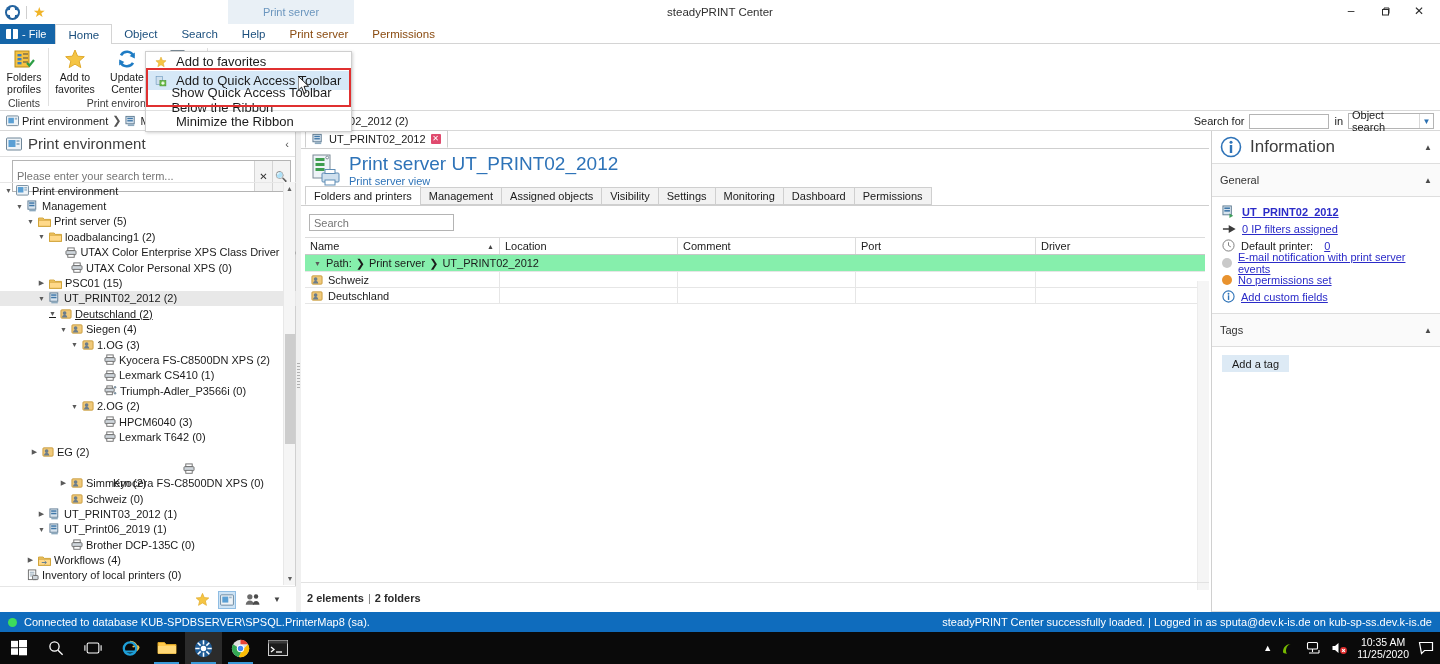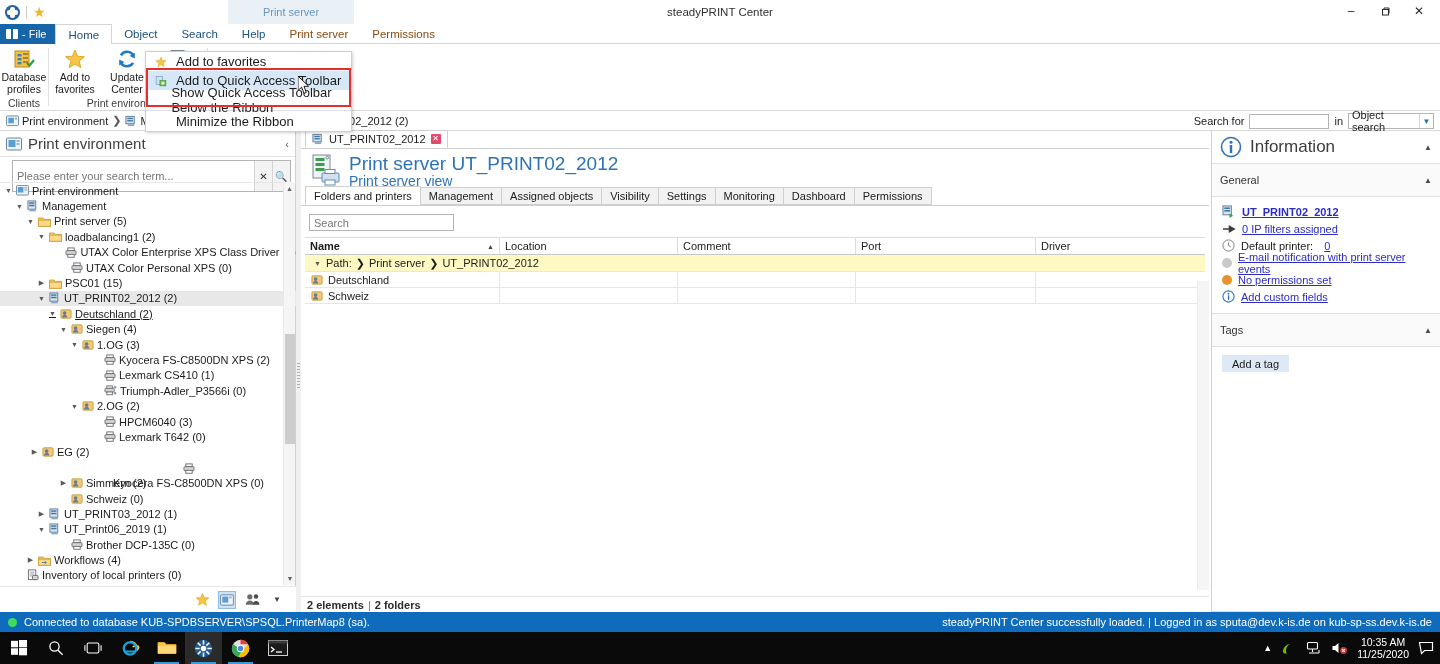--- a/index.html
+++ b/index.html
@@ -215,21 +215,21 @@
     background: #ffffff; font-size: 11px;
   }
   .tab-x {
     width: 10px; height: 10px; background: #e04a6e; color: #fff;
     display: flex; align-items: center; justify-content: center;
     font-size: 8px; line-height: 8px; border-radius: 1px;
   }
   .pagehead { height: 38px; display: flex; align-items: center; gap: 8px; padding: 3px 0 0 10px; }
   .pagehead .ptxt { display: flex; flex-direction: column; }
   .pagehead .ptitle { font-size: 19px; color: #2e73b8; line-height: 22px; }
-  .pagehead .psub { font-size: 14px; color: #2e73b8; line-height: 12px; }
+  .pagehead .psub { font-size: 11px; color: #2e73b8; line-height: 12px; }
   .viewtabs { height: 19px; display: flex; align-items: flex-end; padding-left: 4px; border-bottom: 1px solid #cfcfcf; }
   .vtab {
     height: 18px; display: flex; align-items: center; padding: 0 8px;
     border: 1px solid #cfcfcf; background: #f2f2f2; font-size: 11px; color: #1b1b1b;
     margin-right: -1px;
   }
   .vtab.active { background: #ffffff; border-bottom-color: #ffffff; height: 19px; }
   .gridsearch { padding: 8px 0 6px 8px; }
   .gridsearch input {
     width: 145px; height: 17px; border: 1px solid #b4b4b4; font-size: 11px;
@@ -238,31 +238,31 @@
   .grid { margin: 0 4px 0 4px; border-top: 1px solid #dcdcdc; }
   .ghead { display: flex; height: 17px; background: #ffffff; border-bottom: 1px solid #c8c8c8; }
   .gcell {
     border-right: 1px solid #dcdcdc; font-size: 11px; padding-left: 5px;
     display: flex; align-items: center; height: 100%; overflow: hidden; white-space: nowrap;
   }
   .ghead .gcell { color: #1b1b1b; }
   .sortarrow { margin-left: auto; margin-right: 5px; font-size: 7px; color: #444; }
   .grouprow {
     height: 17px; display: flex; align-items: center; gap: 4px; padding-left: 8px;
-    font-size: 11px; border-bottom: 1px solid #e6e6e6; background: #fef9c3;
+    font-size: 11px; border-bottom: 1px solid #e6e6e6; background: #86efac;
   }
   .grow { display: flex; height: 16px; border-bottom: 1px solid #e6e6e6; }
   .grow .gcell { border-right: 1px solid #e6e6e6; }
   .grow .namecell { display: flex; align-items: center; gap: 5px; padding-left: 6px; }
   .main-scroll {
     position: absolute; right: 0; top: 150px; width: 12px; bottom: 22px;
     background: #f5f5f5; border-left: 1px solid #ececec;
   }
   .statusline {
-    position: absolute; left: 0; bottom: 0; width: 908px; height: 16px;
+    position: absolute; left: 0; bottom: 0; width: 908px; height: 30px;
     display: flex; align-items: center; padding-left: 6px;
     border-top: 1px solid #e2e2e2; font-size: 11px; font-weight: bold; color: #2b2b2b;
   }
   .statusline .sep { font-weight: normal; padding: 0 4px; color: #777; }
 
   
   .rightpanel {
     position: absolute; left: 1211px; top: 131px; width: 229px; height: 481px;
     background: #ffffff; border-left: 1px solid #d0d0d0;
   }
@@ -370,21 +370,21 @@
           <span class="ico">
             <svg width="22" height="22" viewBox="0 0 22 22">
               <rect x="2" y="3" width="14" height="16" fill="#f5c242" stroke="#b88b18"></rect>
               <rect x="4.5" y="6" width="4" height="2.4" fill="#3a7fbf"></rect>
               <rect x="4.5" y="10" width="4" height="2.4" fill="#3a7fbf"></rect>
               <rect x="4.5" y="14" width="4" height="2.4" fill="#3a7fbf"></rect>
               <path d="M10 6h5M10 10h5M10 14h5" stroke="#4a4a4a" stroke-width="1"></path>
               <path d="M14 15l2.5 2.5L21 12" stroke="#2e9e46" stroke-width="2.2" fill="none"></path>
             </svg>
           </span>
-          <span class="cap">Database</span>
+          <span class="cap">Folders</span>
           <span class="cap">profiles</span>
         </div>
       </div>
       <div class="glabel">Clients</div>
     </div>
     <div class="gsep" style="left:48px;"></div>
 
     <div class="rgroup" style="left:49px;width:158px;">
       <div class="gitems">
         <div class="rbtn">
@@ -897,40 +897,64 @@
           <span>Permissions</span>
         </div>
       </div>
 
     <div class="gridsearch">
       <input type="text" placeholder="Search" style="">
     </div>
 
     <div class="grid">
       <div class="ghead">
-        <div class="gcell" style="width:195px;font-weight:bold;">
+        <div class="gcell" style="width:195px;">
           <span>Name</span>
           <span class="sortarrow">▲</span>
         </div>
         <div class="gcell" style="width:178px;">Location</div>
         <div class="gcell" style="width:178px;">Comment</div>
         <div class="gcell" style="width:180px;">Port</div>
         <div class="gcell" style="width:168px;border-right:none;">Driver</div>
       </div>
 
       <div class="grouprow">
         <span class="tw">▼</span>
         <span>Path:</span>
         <span>❯</span>
         <span>Print server</span>
         <span>❯</span>
         <span>UT_PRINT02_2012</span>
       </div>
 
       <div id="grid-rows">
+          <div class="grow">
+            <div class="gcell namecell" style="width: 195px;">
+              <span style="display: inline-flex;">
+                <svg width="12" height="12" viewBox="0 0 13 13">
+                  <rect x="1" y="2" width="11" height="9" rx="1" fill="#f0c97a" stroke="#c89a3c"></rect>
+                  <circle cx="5" cy="5.5" r="2" fill="#6b7d8c"></circle>
+                  <path d="M2.2 10.2c0-1.7 1.3-2.8 2.8-2.8s2.8 1.1 2.8 2.8z" fill="#6b7d8c"></path>
+                </svg>
+              </span>
+              <span>Schweiz</span>
+            </div>
+            <div class="gcell" style="width: 178px;">
+              <span></span>
+            </div>
+            <div class="gcell" style="width: 178px;">
+              <span></span>
+            </div>
+            <div class="gcell" style="width: 180px;">
+              <span></span>
+            </div>
+            <div class="gcell" style="width: 168px; border-right: none;">
+              <span></span>
+            </div>
+          </div>
           <div class="grow">
             <div class="gcell namecell" style="width: 195px;">
               <span style="display: inline-flex;">
                 <svg width="12" height="12" viewBox="0 0 13 13">
                   <rect x="1" y="2" width="11" height="9" rx="1" fill="#f0c97a" stroke="#c89a3c"></rect>
                   <circle cx="5" cy="5.5" r="2" fill="#6b7d8c"></circle>
                   <path d="M2.2 10.2c0-1.7 1.3-2.8 2.8-2.8s2.8 1.1 2.8 2.8z" fill="#6b7d8c"></path>
                 </svg>
               </span>
               <span>Deutschland</span>
@@ -941,44 +965,20 @@
             <div class="gcell" style="width: 178px;">
               <span></span>
             </div>
             <div class="gcell" style="width: 180px;">
               <span></span>
             </div>
             <div class="gcell" style="width: 168px; border-right: none;">
               <span></span>
             </div>
           </div>
-          <div class="grow">
-            <div class="gcell namecell" style="width: 195px;">
-              <span style="display: inline-flex;">
-                <svg width="12" height="12" viewBox="0 0 13 13">
-                  <rect x="1" y="2" width="11" height="9" rx="1" fill="#f0c97a" stroke="#c89a3c"></rect>
-                  <circle cx="5" cy="5.5" r="2" fill="#6b7d8c"></circle>
-                  <path d="M2.2 10.2c0-1.7 1.3-2.8 2.8-2.8s2.8 1.1 2.8 2.8z" fill="#6b7d8c"></path>
-                </svg>
-              </span>
-              <span>Schweiz</span>
-            </div>
-            <div class="gcell" style="width: 178px;">
-              <span></span>
-            </div>
-            <div class="gcell" style="width: 178px;">
-              <span></span>
-            </div>
-            <div class="gcell" style="width: 180px;">
-              <span></span>
-            </div>
-            <div class="gcell" style="width: 168px; border-right: none;">
-              <span></span>
-            </div>
-          </div>
         </div>
     </div>
 
     <div class="main-scroll"></div>
 
     <div class="statusline">
       <span>2 elements</span>
       <span class="sep">|</span>
       <span>2 folders</span>
     </div>

